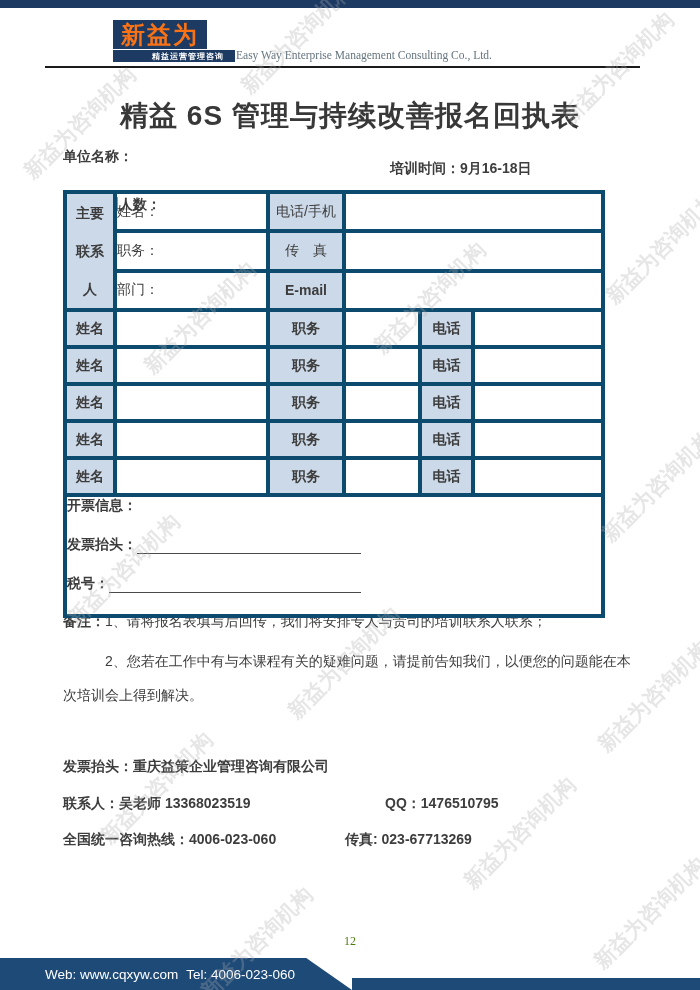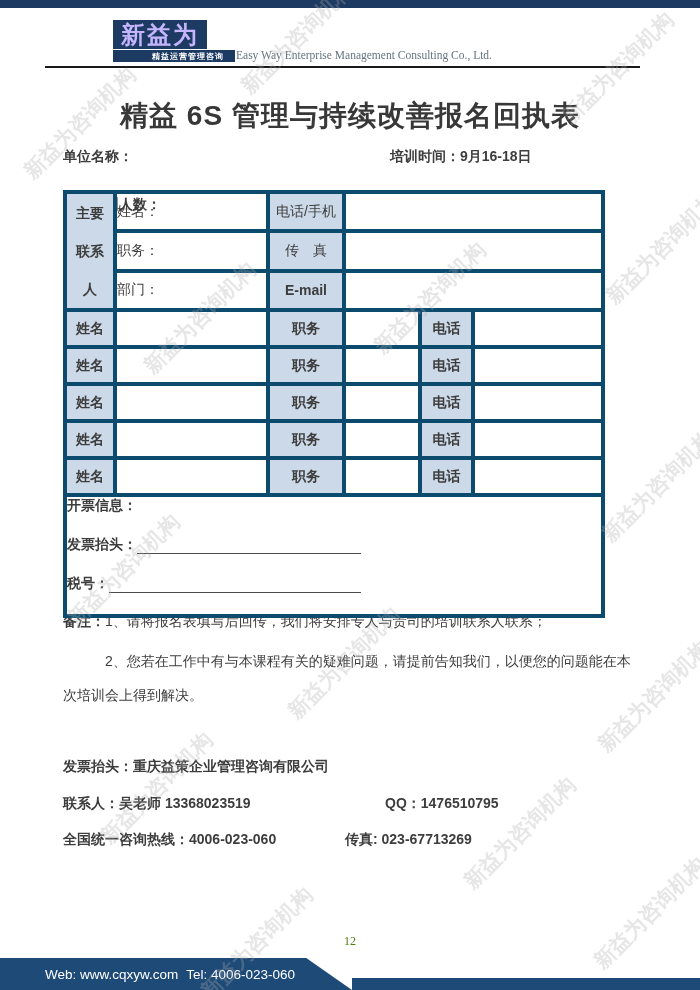--- a/index.html
+++ b/index.html
@@ -8,21 +8,21 @@
     background:#ffffff; overflow:hidden;
     font-family:"Liberation Sans","DejaVu Sans",sans-serif;
     color:#3d3d3d;
   }
   
   .topbar { position:absolute; left:0; top:0; width:700px; height:8px; background:#1d3a63; }
 
   
   .logo-box {
     position:absolute; left:113px; top:20px; width:94px; height:29px;
-    background:#1d3a63; color:#c4b5fd; z-index:3;
+    background:#1d3a63; color:#f97316; z-index:3;
     display:flex; align-items:center; justify-content:center;
     font-size:24px; font-weight:bold; letter-spacing:2px;
   }
   .logo-strip {
     position:absolute; left:113px; top:49px; width:94px; height:12px;
     background:#1d3a63; border-top:1px solid #fff; color:#fff; z-index:3;
     display:flex; align-items:center; justify-content:center;
     font-size:8px; font-weight:bold; letter-spacing:1px; white-space:nowrap;padding-left:28px;
   }
   .company-cn {
@@ -35,21 +35,21 @@
   }
   .header-rule { position:absolute; left:45px; top:66px; width:595px; border-top:2px solid #1a1a1a; }
 
   
   .doc-title {
     position:absolute; left:0; top:97px; width:700px; text-align:center;
     font-size:28px; font-weight:bold; color:#383838; letter-spacing:1px; white-space:nowrap;
   }
   .lbl { position:absolute; font-size:14px; font-weight:bold; color:#3d3d3d; white-space:nowrap; }
   .unit-label   { left:63px;  top:148px; }
-  .time-label   { left:390px; top:148px; }
+  .time-label   { left:390px; top:160px; }
   .count-label  { left:63px;  top:170px;margin-top:26px; }
 
   
   .main-table {
     position:absolute; left:63px; top:190px; width:538px; z-index:1;
     border-collapse:collapse; table-layout:fixed; border:2px solid #3a3a3a;
   }
   .main-table td {
     border:4px solid #0c4a6e; font-size:14px; color:#3d3d3d;
     padding:0; overflow:hidden;

